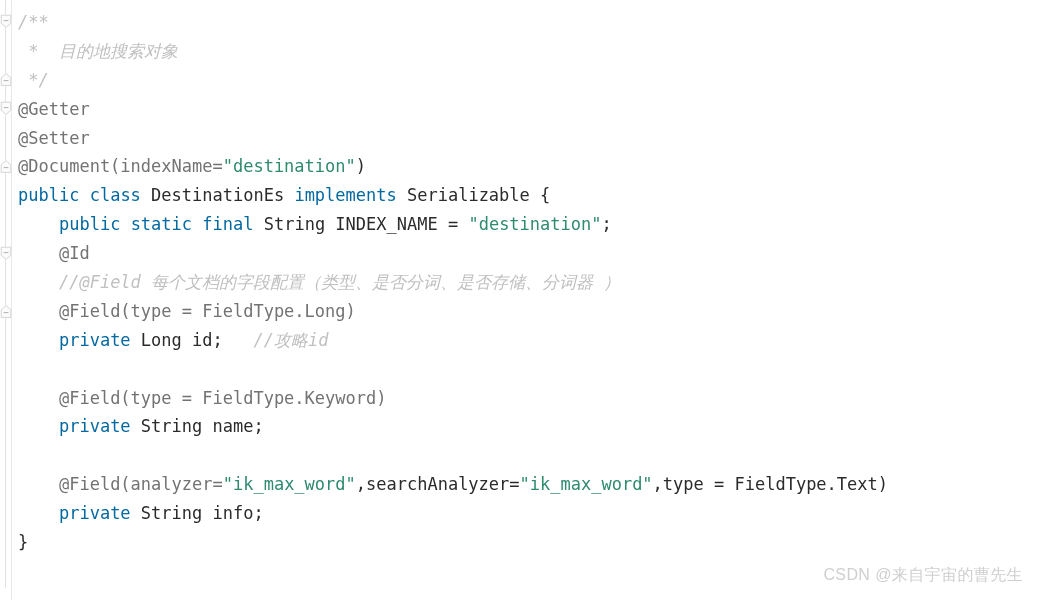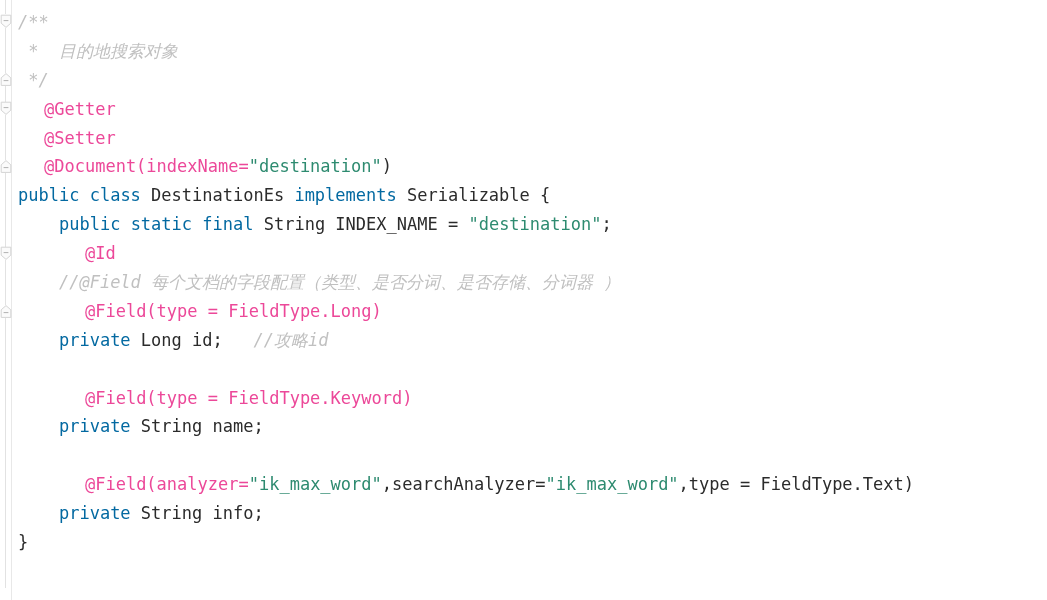--- a/index.html
+++ b/index.html
@@ -73,21 +73,21 @@
     height: 28.9px;
     white-space: pre;
     padding-left: 6px;
   }
 
   
   .tok-default  { color: #2b2b2b; }
   .tok-keyword  { color: #0369a1; }
   .tok-string   { color: #2e8b70; }
   .tok-comment  { color: #c0c0c0; font-style: italic; }
-  .tok-annot    { color: #ec4899; margin-left: 26px; }
+  .tok-annot    { color: #737373; }
 
   
   .watermark {
     position: absolute;
     right: 24px;
     bottom: 14px;
     font-family: "Liberation Sans", "DejaVu Sans", sans-serif;
     font-size: 16px;
     color: #cfcfcf;
     letter-spacing: 0.4px;
@@ -145,14 +145,15 @@
           <svg width="12" height="15" viewBox="0 0 12 15">
             <path d="M6 1.6 L10.8 5.8 V13.4 H1.2 V5.8 Z" fill="#fbfbfb" stroke="#d4d4d4" stroke-width="1"></path>
             <rect x="3.6" y="8.0" width="4.8" height="1.1" fill="#b8b8b8"></rect>
           </svg>
         </div>
       </div>
   </div>
 
   <div class="code" id="code-area"><div class="line"><span class="tok-comment">/**</span></div><div class="line"><span class="tok-comment"> *  目的地搜索对象</span></div><div class="line"><span class="tok-comment"> */</span></div><div class="line"><span class="tok-annot">@Getter</span></div><div class="line"><span class="tok-annot">@Setter</span></div><div class="line"><span class="tok-annot">@Document(indexName=</span><span class="tok-string">"destination"</span><span class="tok-default">)</span></div><div class="line"><span class="tok-keyword">public</span><span class="tok-default"> </span><span class="tok-keyword">class</span><span class="tok-default"> DestinationEs </span><span class="tok-keyword">implements</span><span class="tok-default"> Serializable {</span></div><div class="line"><span class="tok-default">    </span><span class="tok-keyword">public</span><span class="tok-default"> </span><span class="tok-keyword">static</span><span class="tok-default"> </span><span class="tok-keyword">final</span><span class="tok-default"> String INDEX_NAME = </span><span class="tok-string">"destination"</span><span class="tok-default">;</span></div><div class="line"><span class="tok-default">    </span><span class="tok-annot">@Id</span></div><div class="line"><span class="tok-default">    </span><span class="tok-comment">//@Field 每个文档的字段配置（类型、是否分词、是否存储、分词器 ）</span></div><div class="line"><span class="tok-default">    </span><span class="tok-annot">@Field(type = FieldType.Long)</span></div><div class="line"><span class="tok-default">    </span><span class="tok-keyword">private</span><span class="tok-default"> Long id;  </span><span class="tok-comment"> //攻略id</span></div><div class="line">&nbsp;</div><div class="line"><span class="tok-default">    </span><span class="tok-annot">@Field(type = FieldType.Keyword)</span></div><div class="line"><span class="tok-default">    </span><span class="tok-keyword">private</span><span class="tok-default"> String name;</span></div><div class="line">&nbsp;</div><div class="line"><span class="tok-default">    </span><span class="tok-annot">@Field(analyzer=</span><span class="tok-string">"ik_max_word"</span><span class="tok-default">,searchAnalyzer=</span><span class="tok-string">"ik_max_word"</span><span class="tok-default">,type = FieldType.Text)</span></div><div class="line"><span class="tok-default">    </span><span class="tok-keyword">private</span><span class="tok-default"> String info;</span></div><div class="line"><span class="tok-default">}</span></div></div>
 
+  <div class="watermark">CSDN @来自宇宙的曹先生</div>
 
 </div>
 
 </body></html>

